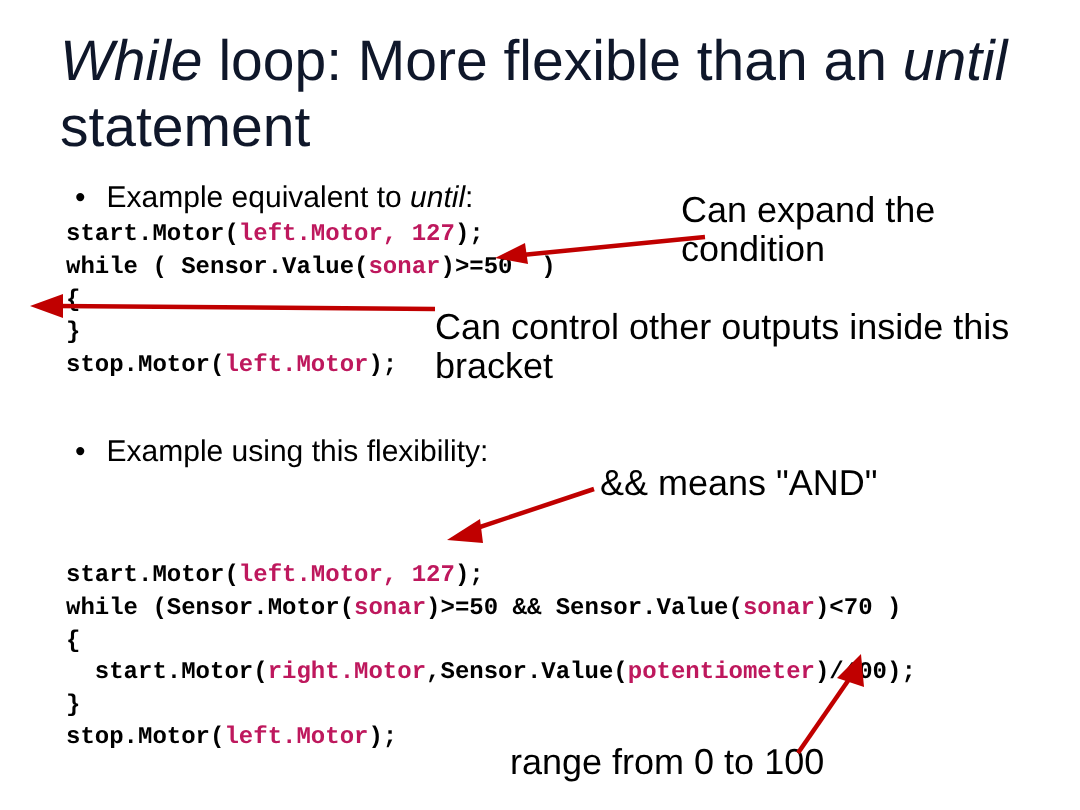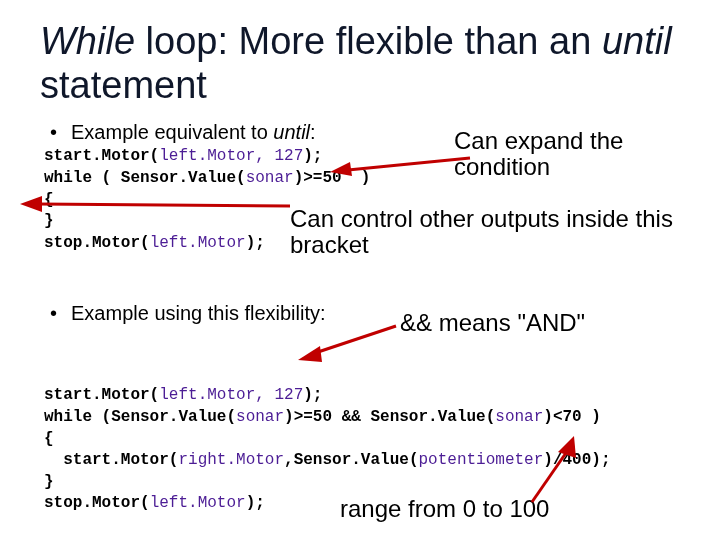--- a/index.html
+++ b/index.html
@@ -36,21 +36,21 @@
   .bullet .it { font-style: italic; }
   .code {
     font-family: "Courier New", monospace;
     font-size: 16px;
     font-weight: bold;
     color: #000;
     margin: 2px 0 0 4px;
     line-height: 1.35;
     white-space: pre;
   }
-  .code span.faded { color: #4c1d95; font-weight: normal; }
+  .code span.faded { color: #be185d; font-weight: bold; }
   .anno {
     position: absolute;
     font-size: 24px;
     color: #000;
     line-height: 1.1;
   }
   svg.arrow { position: absolute; overflow: visible; }
   .arrow line { stroke: #c00000; stroke-width: 3; }
   .arrow path { fill: #c00000; }
 </style>
@@ -80,33 +80,33 @@
     <path d="M0 22 L20 12 L22 26 Z"></path>
   </svg>
 
   <div class="anno" style="left:290px; top:206px; width:400px;">Can control other outputs inside this bracket</div>
 
   <svg class="arrow" style="left:20px; top:190px;" width="280" height="30">
     <line x1="270" y1="16" x2="18" y2="14"></line>
     <path d="M0 14 L22 6 L22 22 Z"></path>
   </svg>
 
-  <div class="bullet" style="margin-top:48px;">
+  <div class="bullet" style="margin-top:36px;">
     <span class="dot">•</span><span>Example using this flexibility:</span>
   </div>
 
   <div class="anno" style="left:400px; top:310px;">&amp;&amp; means "AND"</div>
 
   <svg class="arrow" style="left:296px; top:320px;" width="110" height="40">
     <line x1="100" y1="6" x2="16" y2="34"></line>
     <path d="M2 40 L24 26 L26 42 Z"></path>
   </svg>
 
   <div class="code" style="margin-top:60px;"><span>start.Motor(</span><span class="faded">left.Motor, 127</span><span>);</span>
-<span>while (Sensor.Value(</span><span class="faded">sonar</span><span>)&gt;=50 &amp;&amp; Sensor.Value(</span><span class="faded">sonar</span><span>)&lt;70 )</span>
+<span>while (Sensor.Motor(</span><span class="faded">sonar</span><span>)&gt;=50 &amp;&amp; Sensor.Value(</span><span class="faded">sonar</span><span>)&lt;70 )</span>
 <span>{</span>
 <span>  start.Motor(</span><span class="faded">right.Motor</span><span>,</span><span>Sensor.Value(</span><span class="faded">potentiometer</span><span>)/400);</span>
 <span>}</span>
 <span>stop.Motor(</span><span class="faded">left.Motor</span><span>);</span></div>
 
   <div class="anno" style="left:340px; top:496px;">range from 0 to 100</div>
 
   <svg class="arrow" style="left:520px; top:432px;" width="80" height="80">
     <line x1="12" y1="70" x2="48" y2="18"></line>
     <path d="M54 4 L38 20 L56 26 Z"></path>

